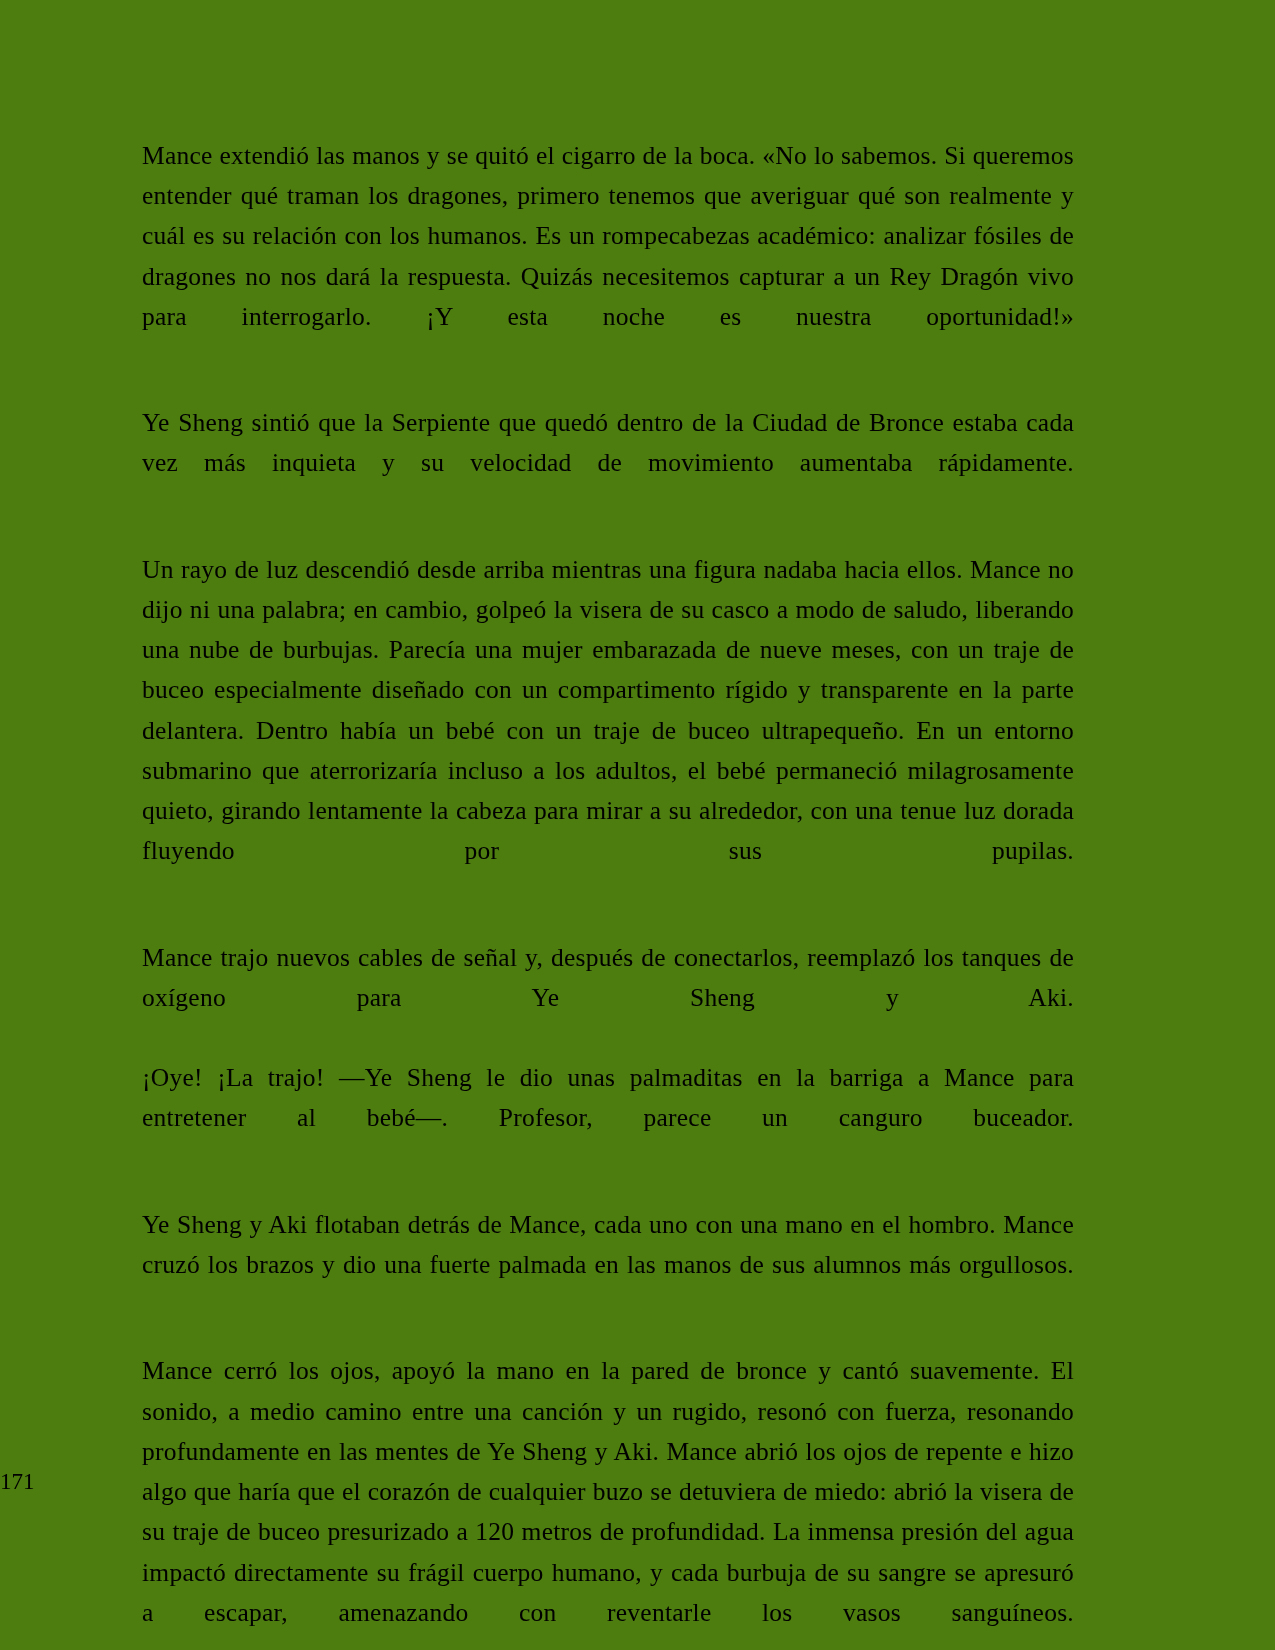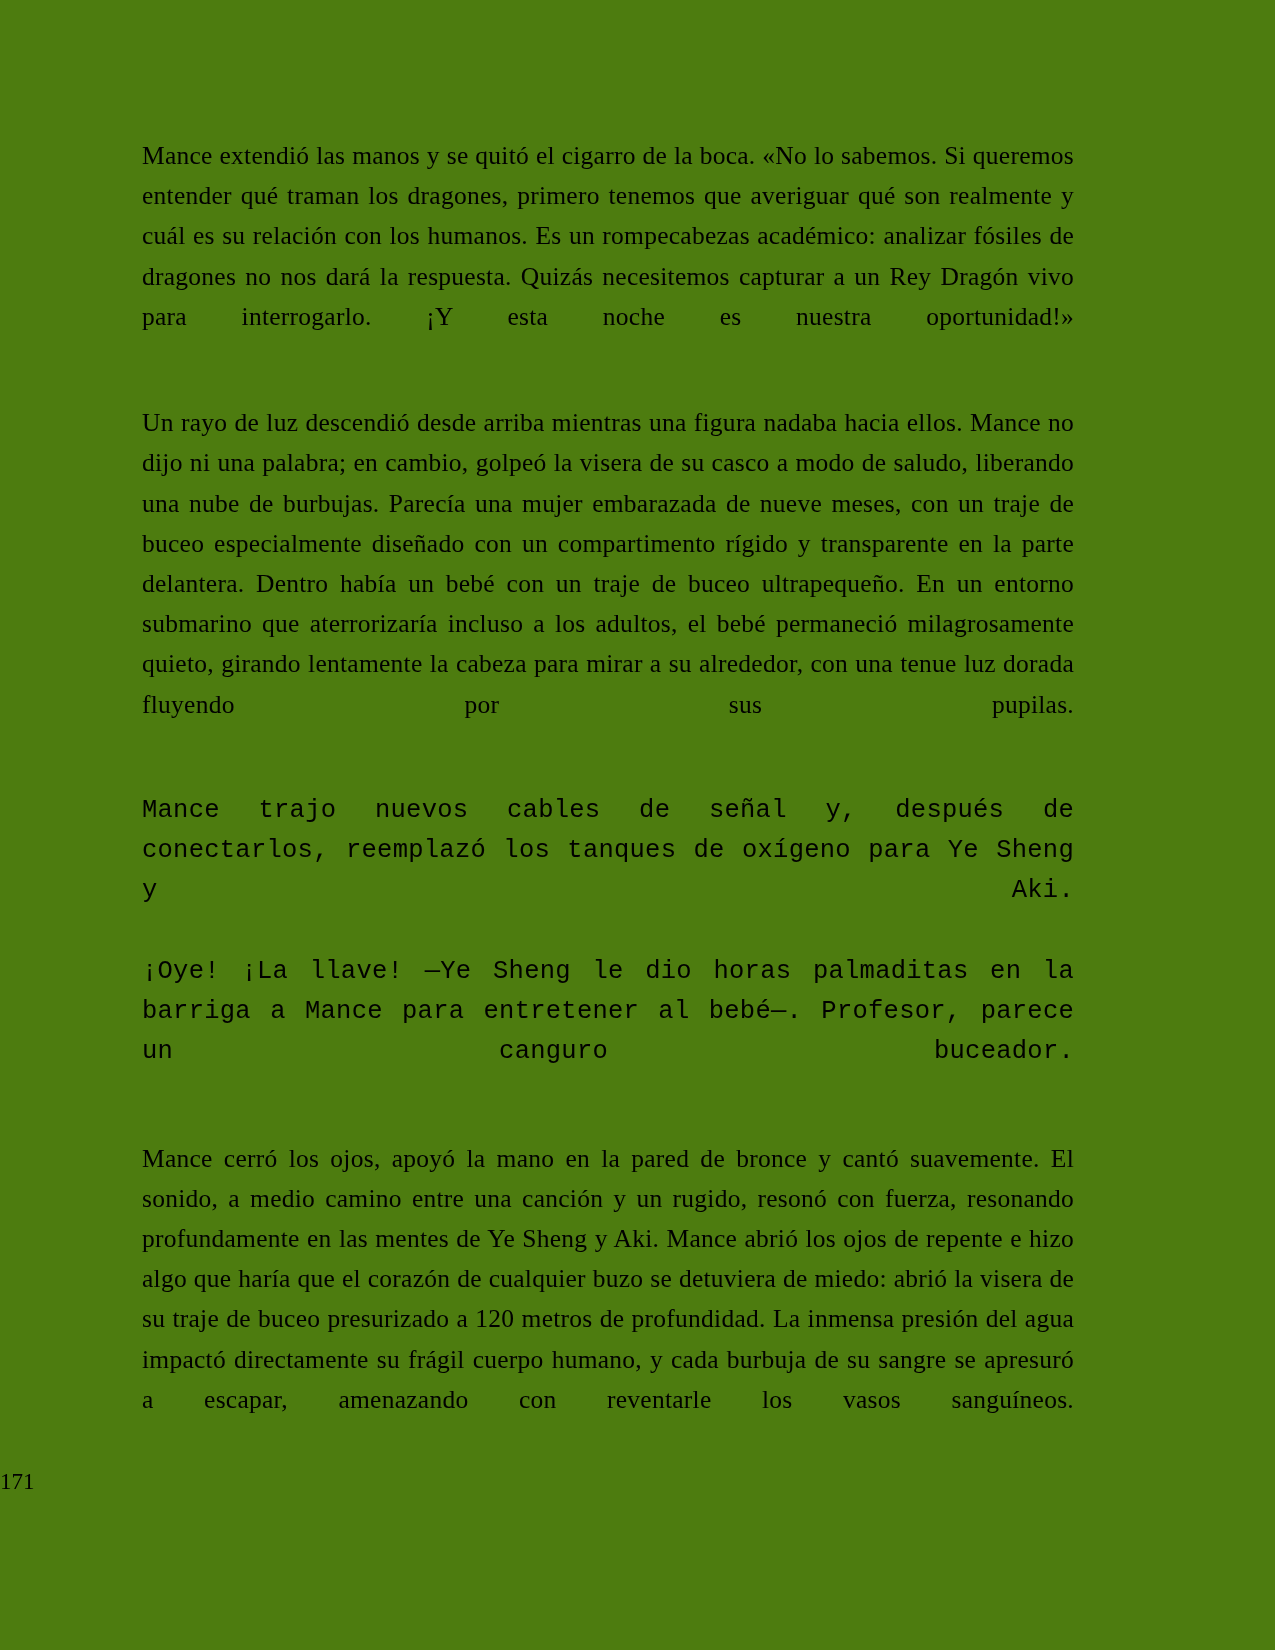--- a/index.html
+++ b/index.html
@@ -38,21 +38,20 @@
     letter-spacing: 0.01em;
   }
   
   .para::after {
     content: "";
     display: inline-block;
     width: 100%;
   }
   .block {
     margin: 16px 0 26px 0;
-    font-family: Liberation Mono, monospace;
   }
   .block .para {
     margin: 0;
   }
   .page-number {
     position: absolute;
     left: 0;
     right: 0;
     top: 1468px;
     font-size: 23px;
@@ -62,28 +61,30 @@
 </style>
 </head>
 <body>
 
 <div class="page">
 
   <div class="content">
 
     <p class="para">Mance extendió las manos y se quitó el cigarro de la boca. «No lo sabemos. Si queremos entender qué traman los dragones, primero tenemos que averiguar qué son realmente y cuál es su relación con los humanos. Es un rompecabezas académico: analizar fósiles de dragones no nos dará la respuesta. Quizás necesitemos capturar a un Rey Dragón vivo para interrogarlo. ¡Y esta noche es nuestra oportunidad!»</p>
 
+    <p class="para">Ye Sheng sintió que la Serpiente que quedó dentro de la Ciudad de Bronce estaba cada vez más inquieta y su velocidad de movimiento aumentaba rápidamente.</p>
 
     <p class="para">Un rayo de luz descendió desde arriba mientras una figura nadaba hacia ellos. Mance no dijo ni una palabra; en cambio, golpeó la visera de su casco a modo de saludo, liberando una nube de burbujas. Parecía una mujer embarazada de nueve meses, con un traje de buceo especialmente diseñado con un compartimento rígido y transparente en la parte delantera. Dentro había un bebé con un traje de buceo ultrapequeño. En un entorno submarino que aterrorizaría incluso a los adultos, el bebé permaneció milagrosamente quieto, girando lentamente la cabeza para mirar a su alrededor, con una tenue luz dorada fluyendo por sus pupilas.</p>
 
     <div class="block">
       <p class="para">Mance trajo nuevos cables de señal y, después de conectarlos, reemplazó los tanques de oxígeno para Ye Sheng y Aki.</p>
-      <p class="para">¡Oye! ¡La llave! —Ye Sheng le dio horas palmaditas en la barriga a Mance para entretener al bebé—. Profesor, parece un canguro buceador.</p>
+      <p class="para">¡Oye! ¡La trajo! —Ye Sheng le dio unas palmaditas en la barriga a Mance para entretener al bebé—. Profesor, parece un canguro buceador.</p>
     </div>
 
+    <p class="para">Ye Sheng y Aki flotaban detrás de Mance, cada uno con una mano en el hombro. Mance cruzó los brazos y dio una fuerte palmada en las manos de sus alumnos más orgullosos.</p>
 
     <p class="para">Mance cerró los ojos, apoyó la mano en la pared de bronce y cantó suavemente. El sonido, a medio camino entre una canción y un rugido, resonó con fuerza, resonando profundamente en las mentes de Ye Sheng y Aki. Mance abrió los ojos de repente e hizo algo que haría que el corazón de cualquier buzo se detuviera de miedo: abrió la visera de su traje de buceo presurizado a 120 metros de profundidad. La inmensa presión del agua impactó directamente su frágil cuerpo humano, y cada burbuja de su sangre se apresuró a escapar, amenazando con reventarle los vasos sanguíneos.</p>
 
   </div>
 
   <div class="page-number">171</div>
 
 </div>
 
 </body></html>

